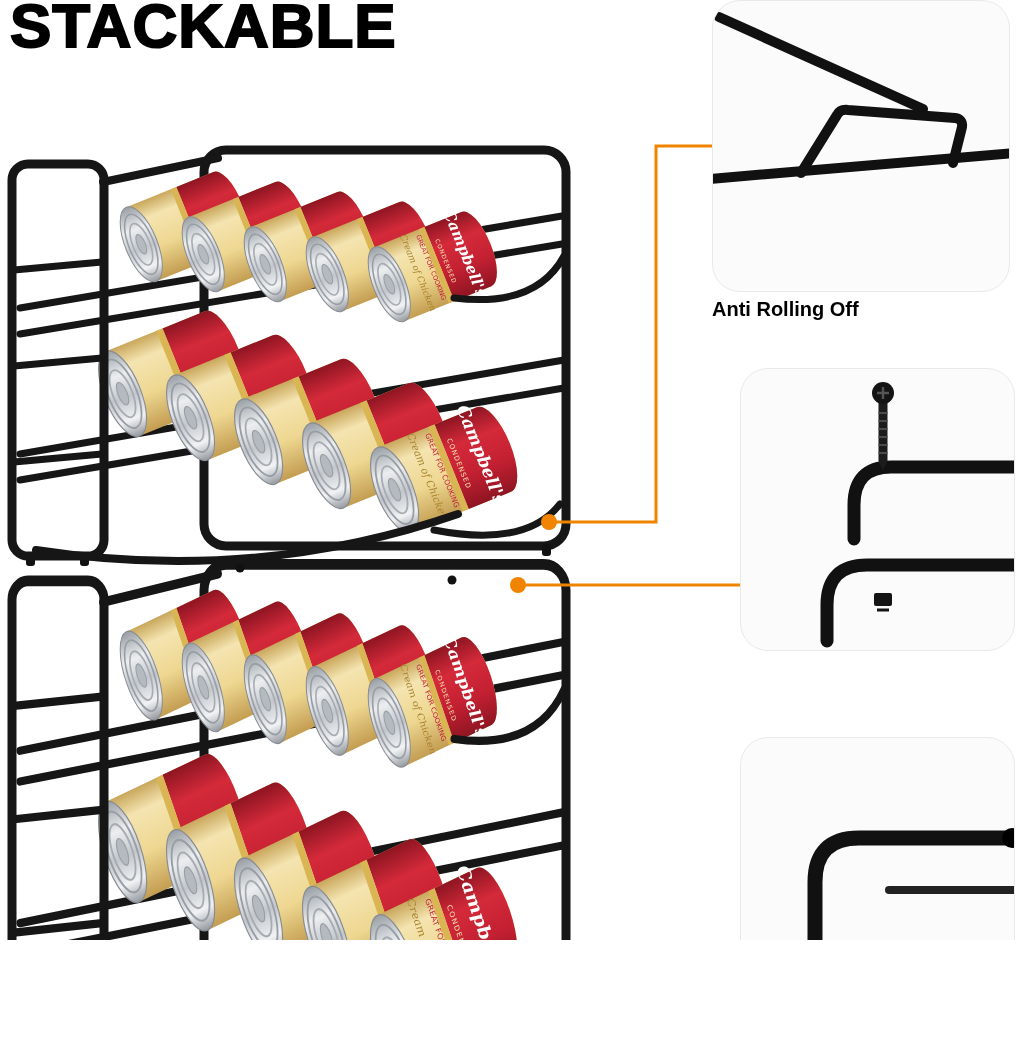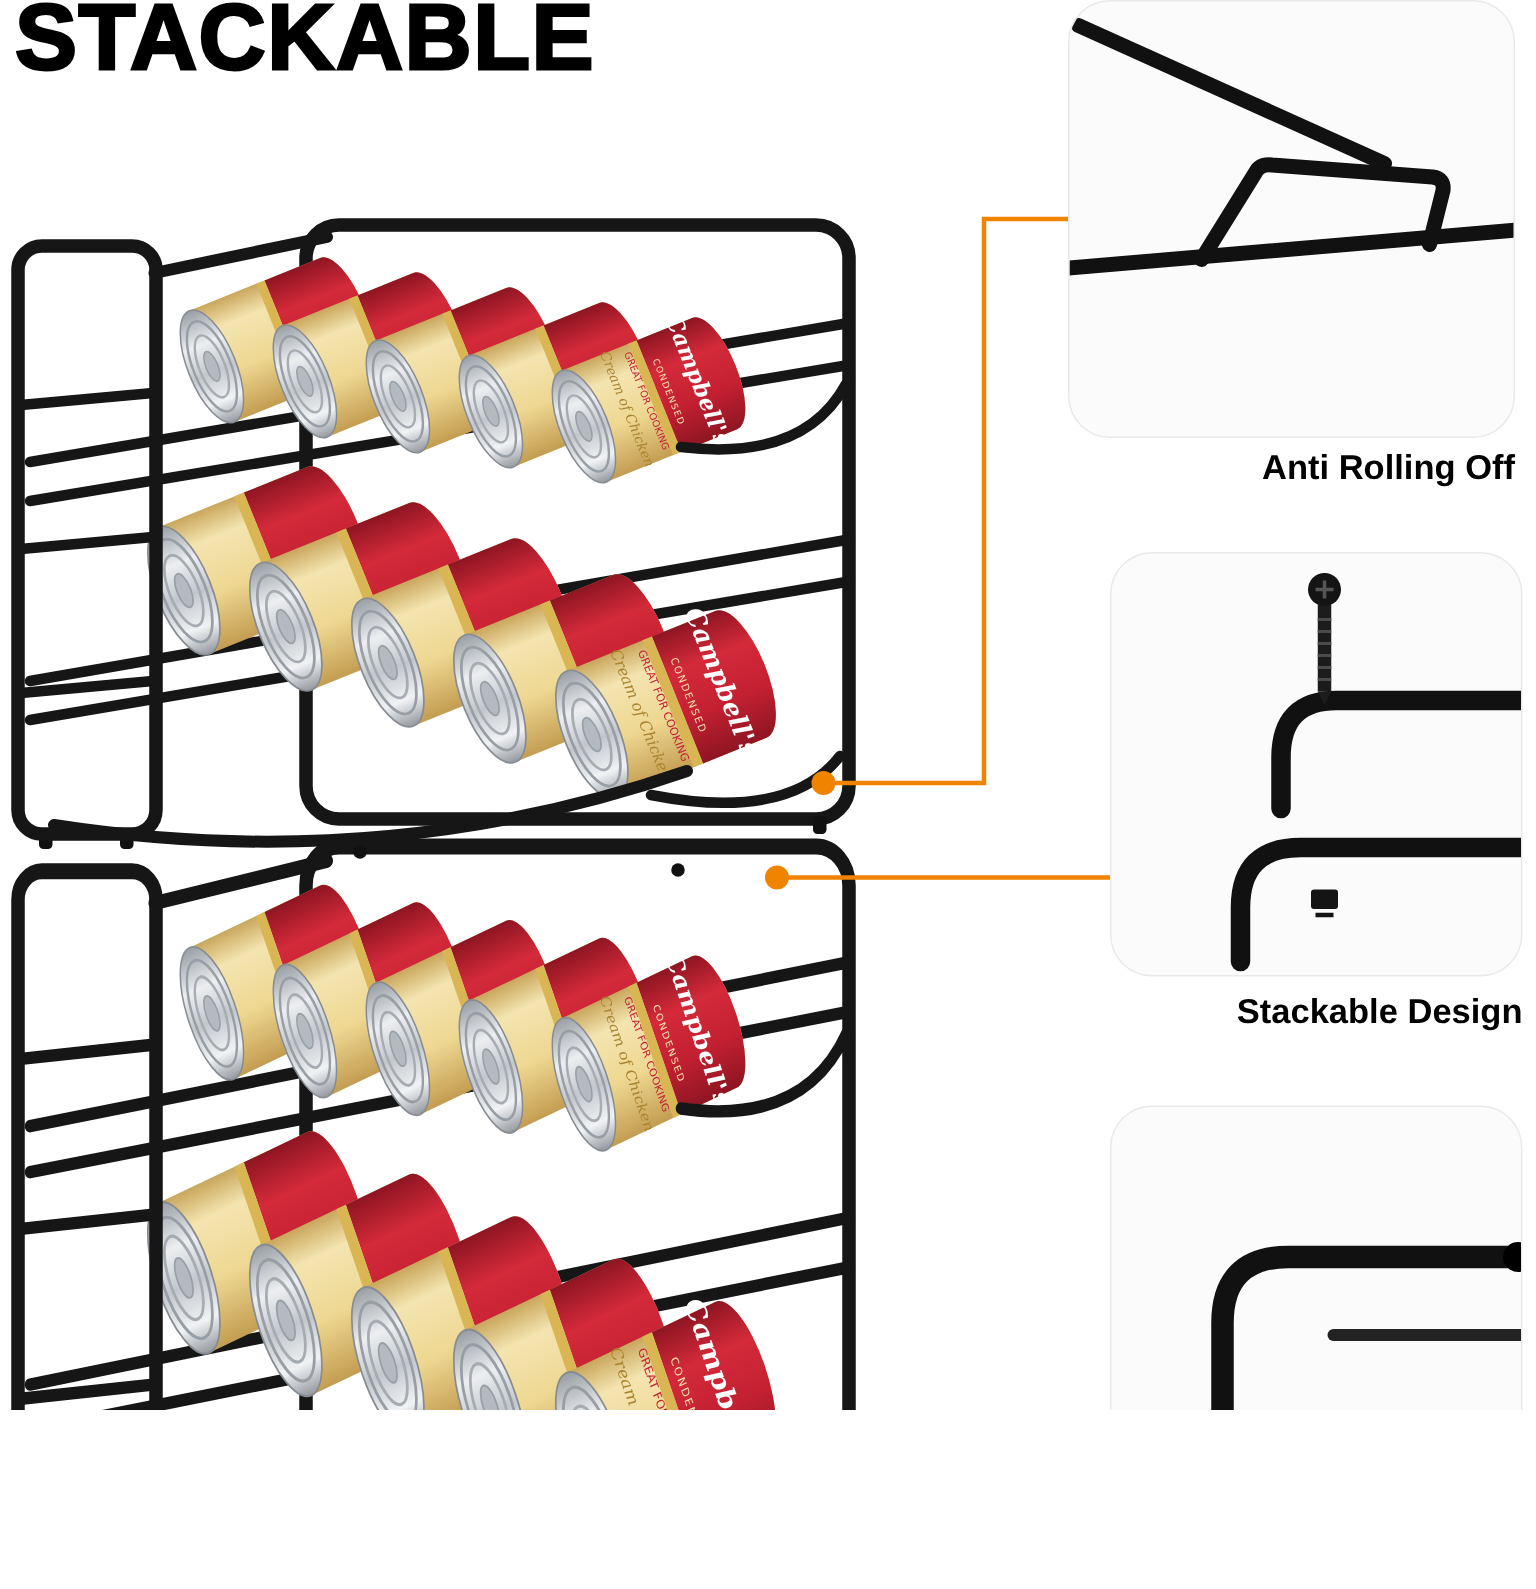--- a/index.html
+++ b/index.html
@@ -6,21 +6,21 @@
   html,body{width:1024px;height:1059px;background:#fff;font-family:"Liberation Sans",sans-serif;overflow:hidden}
   .page{position:relative;width:1024px;height:940px;background:#fff;overflow:hidden}
   .title{position:absolute;left:10px;top:-10px;font-size:62px;font-weight:900;letter-spacing:1px;color:#000;-webkit-text-stroke:2px #000}
   .product{position:absolute;left:0;top:128px}
   .connectors{position:absolute;left:0;top:0;pointer-events:none}
   .card{position:absolute;background:#fbfbfb;border:1px solid #e9e9e9;border-radius:28px;overflow:hidden}
   .card svg{display:block}
   .card1{left:712px;top:0;width:298px;height:292px}
   .card2{left:740px;top:368px;width:275px;height:283px}
   .card3{left:740px;top:737px;width:275px;height:278px}
-  .caption{position:absolute;font-size:23px;font-weight:700;color:#000;text-align:right}
+  .caption{position:absolute;font-size:20px;font-weight:700;color:#000;text-align:left}
   .cap1{left:712px;top:298px;width:298px}
   .cap2{left:740px;top:661px;width:275px}
   .cap3{left:740px;top:1021px;width:275px}
   
   .w9{fill:none;stroke:#161616;stroke-width:9;stroke-linecap:round}
   .w8{fill:none;stroke:#161616;stroke-width:8;stroke-linecap:round}
   .w7{fill:none;stroke:#161616;stroke-width:7;stroke-linecap:round}
   .cw{fill:none;stroke:#111;stroke-width:10;stroke-linecap:round;stroke-linejoin:round}
   .cw13{fill:none;stroke:#111;stroke-width:13;stroke-linecap:round;stroke-linejoin:round}
   .cw15{fill:none;stroke:#111;stroke-width:15;stroke-linecap:round;stroke-linejoin:round}
@@ -159,21 +159,20 @@
         <line x1="136" y1="24" x2="148" y2="24" stroke="#555" stroke-width="2.4"></line>
         <line x1="142" y1="18" x2="142" y2="30" stroke="#555" stroke-width="2.4"></line>
       </g>
       <path d="M278,196 H126 Q86,196 86,236 V272" class="cw13"></path>
       <g>
         <rect x="133" y="224" width="18" height="13" rx="2" fill="#141414"></rect>
         <line x1="136" y1="241" x2="148" y2="241" stroke="#141414" stroke-width="3"></line>
       </g>
     </svg>
   </div>
-  <div class="caption cap2">Stackable Design</div>
 
   <div class="card card3">
     <svg width="275" height="278" viewBox="0 0 275 278" xmlns="http://www.w3.org/2000/svg">
       <path d="M280,152 H148" class="cw8"></path>
       <path d="M272,100 H118 Q74,100 74,144 V228" class="cw15"></path>
       <circle cx="271" cy="100" r="10" fill="#000"></circle>
       <g>
         <ellipse cx="74" cy="243" rx="17" ry="6" fill="#9a9a9a"></ellipse>
         <rect x="60" y="228" width="28" height="12" rx="3" fill="#222"></rect>
         <ellipse cx="74" cy="240" rx="14" ry="4.5" fill="#3d3d3d"></ellipse>

